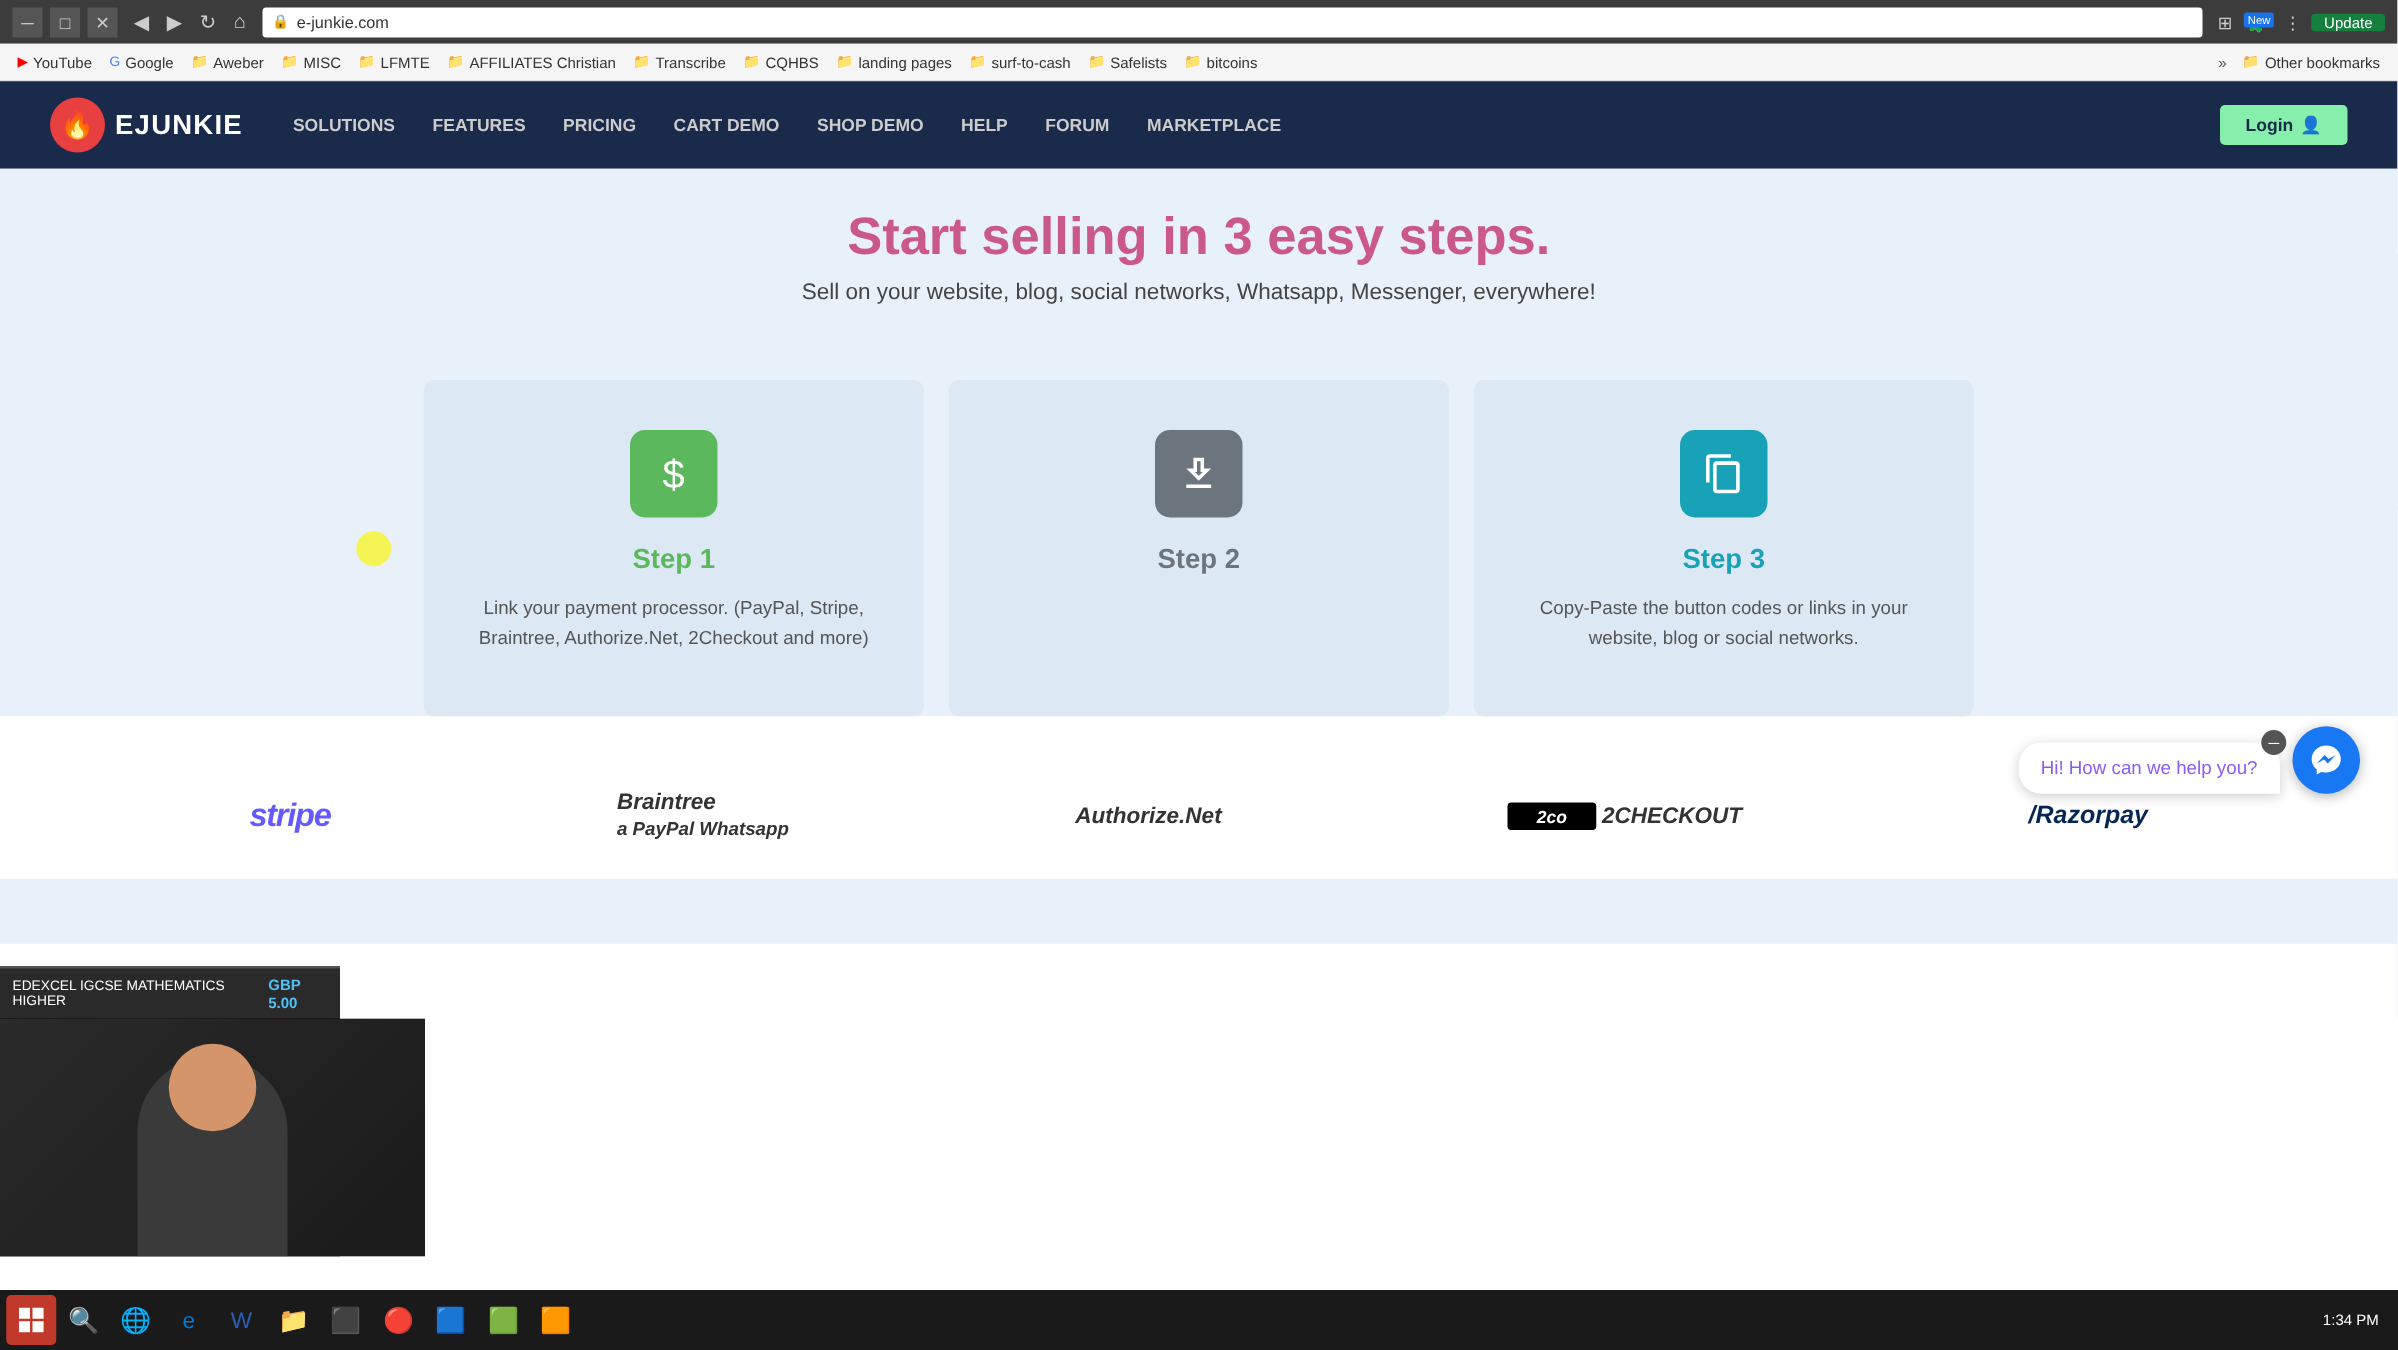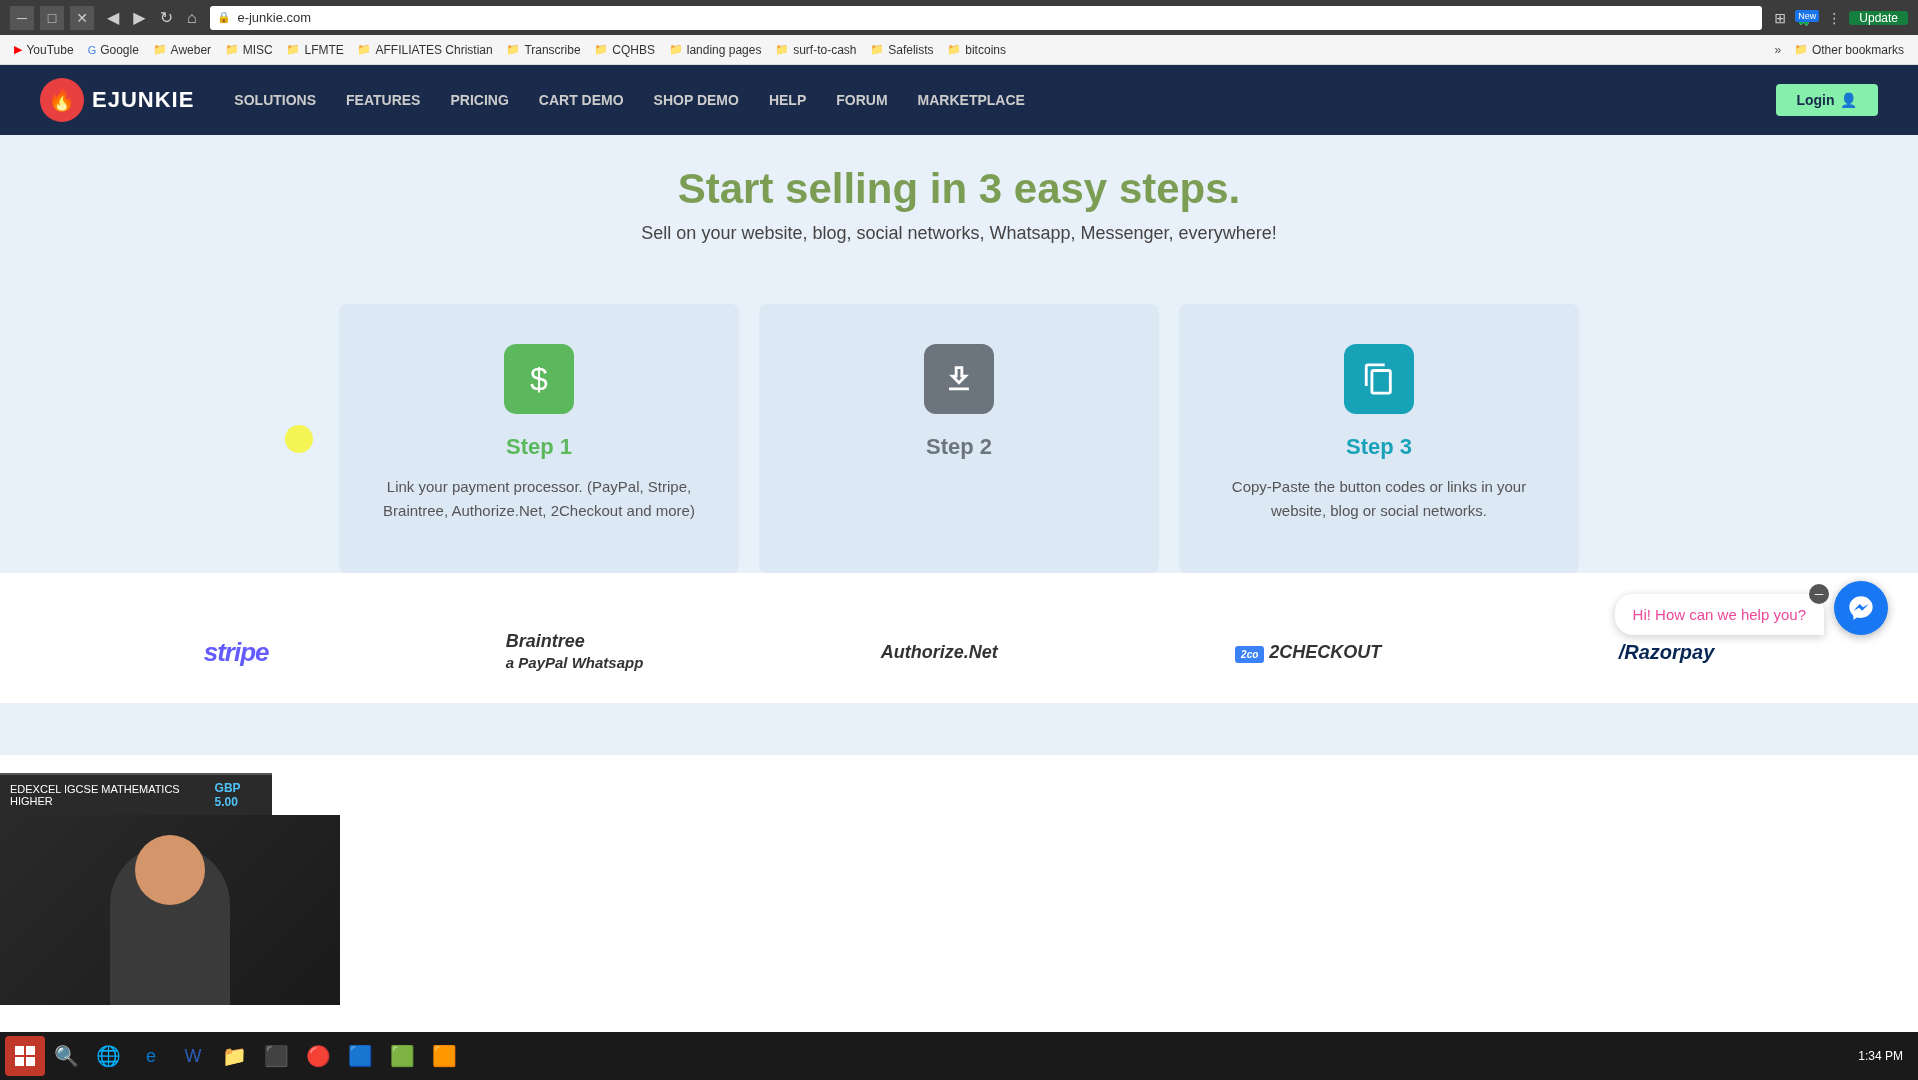--- a/index.html
+++ b/index.html
@@ -126,21 +126,21 @@
       background: #e8f0fa;
       min-height: 620px;
       padding: 20px 0;
     }
     .hero-section {
       text-align: center;
       padding: 10px 20px 30px;
     }
     .hero-title {
       font-size: 42px;
-      color: #4d7c0f;
+      color: #be185d;
       font-weight: bold;
       opacity: 0.7;
       margin-bottom: 10px;
     }
     .hero-subtitle {
       font-size: 18px;
       color: #444;
       margin-bottom: 30px;
     }
 
@@ -292,21 +292,21 @@
       display: flex;
       align-items: flex-end;
       gap: 10px;
       z-index: 300;
     }
     .chat-bubble {
       background: #fff;
       border-radius: 18px 18px 0 18px;
       padding: 12px 18px;
       font-size: 15px;
-      color: #ec4899;
+      color: #8b5cf6;
       box-shadow: 0 2px 10px rgba(0,0,0,0.2);
     }
     .chat-close {
       position: absolute;
       top: -10px;
       right: -5px;
       background: #555;
       color: #fff;
       border-radius: 50%;
       width: 20px; height: 20px;
@@ -497,21 +497,21 @@
       <div class="step-number step-3-color">Step 3</div>
       <p class="step-desc">Copy-Paste the button codes or links in your website, blog or social networks.</p>
     </div>
   </div>
 
   <div class="payment-logos">
     <span class="payment-logo stripe-logo">stripe</span>
     <span class="payment-logo braintree-logo"><strong>Braintree</strong><br><small>a PayPal Whatsapp</small></span>
     <span class="payment-logo authorize-logo">Authorize.Net</span>
     <span class="payment-logo twocheckout-logo">
-      <span style="background:#3b82f6;color:#fff;padding:3px 6px;border-radius:3px;font-size:10px;">2co</span> 2CHECKOUT
+      <span style="background:#000000;color:#fff;padding:3px 23px;border-radius:3px;font-size:14px;">2co</span> 2CHECKOUT
     </span>
     <span class="payment-logo razorpay-logo">/Razorpay</span>
   </div>
 
   <div class="chat-widget">
     <div style="position:relative;">
       <div class="chat-bubble">Hi! How can we help you?</div>
       <div class="chat-close">─</div>
     </div>
     <div class="chat-btn">

